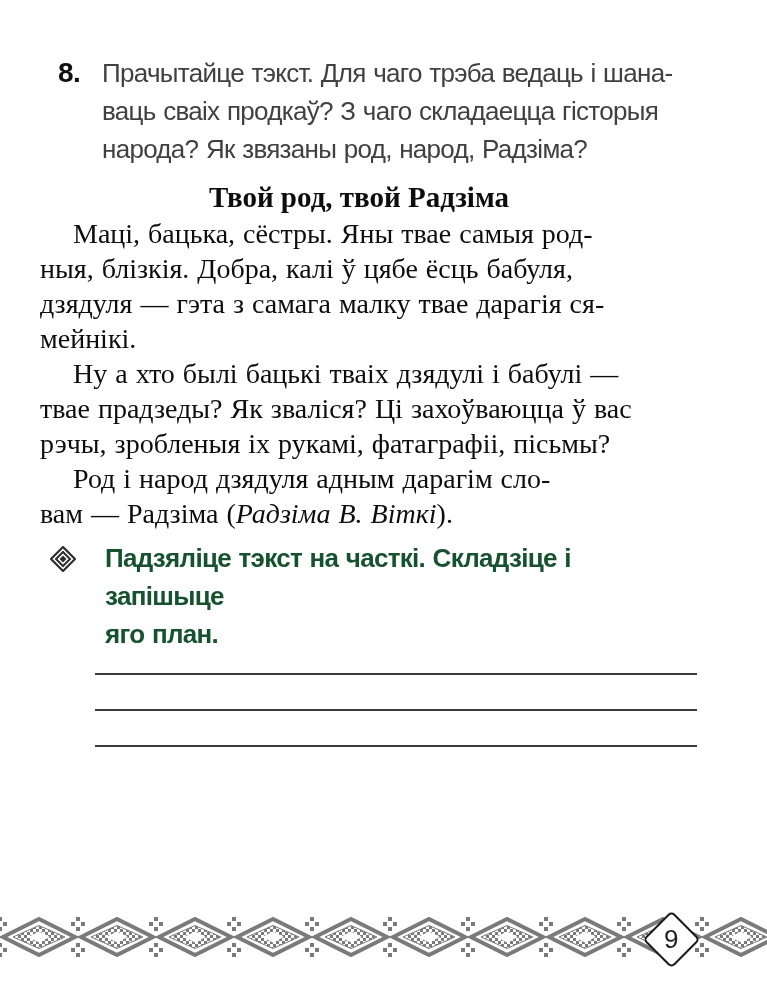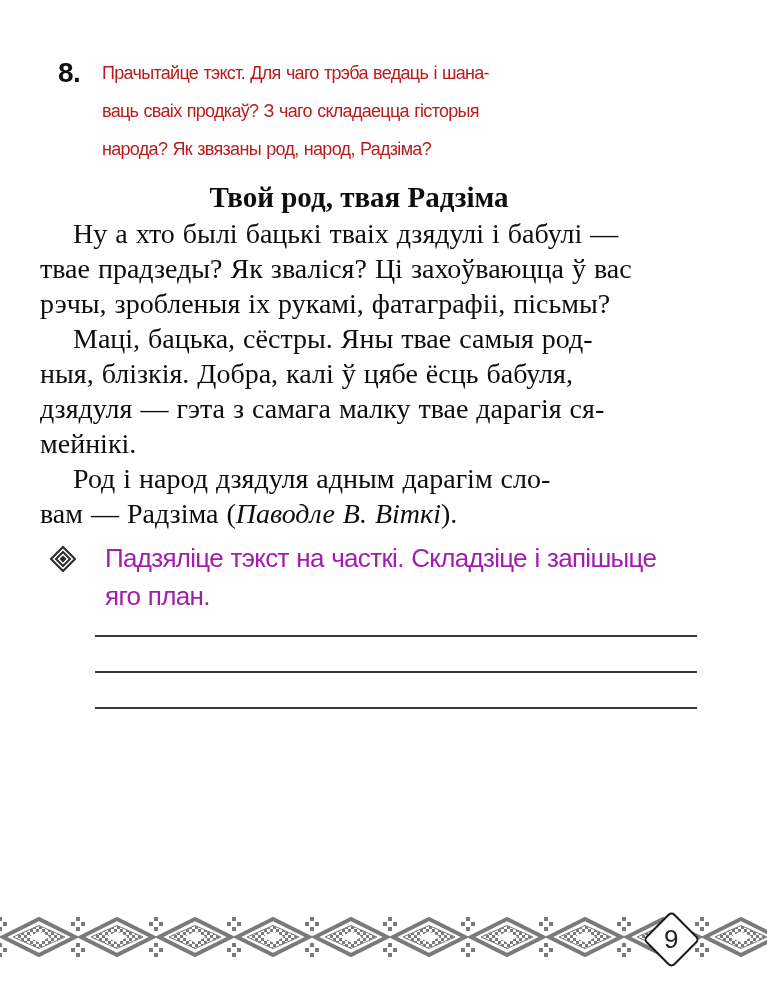--- a/index.html
+++ b/index.html
@@ -21,26 +21,26 @@
   }
   .ex-num {
     font-weight: bold;
     font-size: 28px;
     line-height: 38px;
     width: 44px;
     flex: 0 0 44px;
     letter-spacing: -0.5px;
   }
   .ex-instr {
-    font-size: 18px;
+    font-size: 26px;
     line-height: 38px;
     letter-spacing: -0.7px;
     word-spacing: 1px;
     white-space: pre-line;
-    color: #b91c1c;
+    color: #404040;
   }
 
   
   .title {
     margin: 10px 89px 0 40px;
     text-align: center;
     font-family: "Liberation Serif", serif;
     font-weight: bold;
     font-size: 29px;
     line-height: 38px;
@@ -71,21 +71,22 @@
   .task-bullet {
     flex: 0 0 55px;
     padding-top: 7px;
   }
   .task-text {
     font-size: 26px;
     line-height: 38px;
     letter-spacing: -0.7px;
     word-spacing: 1px;
     white-space: pre-line;
-    color: #a21caf;
+    color: #14532d;
+    font-weight: bold;
   }
 
   
   .write-lines { margin: 0 0 0 95px; width: 602px; }
   .wline { height: 34px; border-bottom: 2px solid #3a3a3a; }
   .wline:first-child { height: 20px; }
 
   
   .ornament {
     position: absolute;
@@ -119,32 +120,32 @@
 
 <div class="page">
 
   <div class="exercise">
     <div class="ex-num">8.</div>
     <div class="ex-instr">Прачытайце тэкст. Для чаго трэба ведаць і шана-
 ваць сваіх продкаў? З чаго складаецца гісторыя
 народа? Як звязаны род, народ, Радзіма?</div>
   </div>
 
-  <div class="title">Твой род, твая Радзіма</div>
+  <div class="title">Твой род, твой Радзіма</div>
 
   <div class="body-col">
-    <p class="para">Ну а хто былі бацькі тваіх дзядулі і бабулі —
-твае прадзеды? Як зваліся? Ці захоўваюцца ў вас
-рэчы, зробленыя іх рукамі, фатаграфіі, пісьмы?</p>
     <p class="para">Маці, бацька, сёстры. Яны твае самыя род-
 ныя, блізкія. Добра, калі ў цябе ёсць бабуля,
 дзядуля — гэта з самага малку твае дарагія ся-
 мейнікі.</p>
+    <p class="para">Ну а хто былі бацькі тваіх дзядулі і бабулі —
+твае прадзеды? Як зваліся? Ці захоўваюцца ў вас
+рэчы, зробленыя іх рукамі, фатаграфіі, пісьмы?</p>
     <p class="para"><span>Род і народ дзядуля адным дарагім сло-
-вам — Радзіма (</span><em>Паводле В. Віткі</em><span>).</span></p>
+вам — Радзіма (</span><em>Радзіма В. Віткі</em><span>).</span></p>
   </div>
 
   <div class="task">
     <div class="task-bullet">
       <svg width="26" height="26" viewBox="0 0 26 26">
         <path d="M13 1 L25 13 L13 25 L1 13 Z" fill="none" stroke="#2e2e2e" stroke-width="2.2"></path>
         <path d="M13 6 L20 13 L13 20 L6 13 Z" fill="none" stroke="#2e2e2e" stroke-width="2"></path>
         <path d="M13 9.5 L16.5 13 L13 16.5 L9.5 13 Z" fill="#2e2e2e"></path>
       </svg>
     </div>

